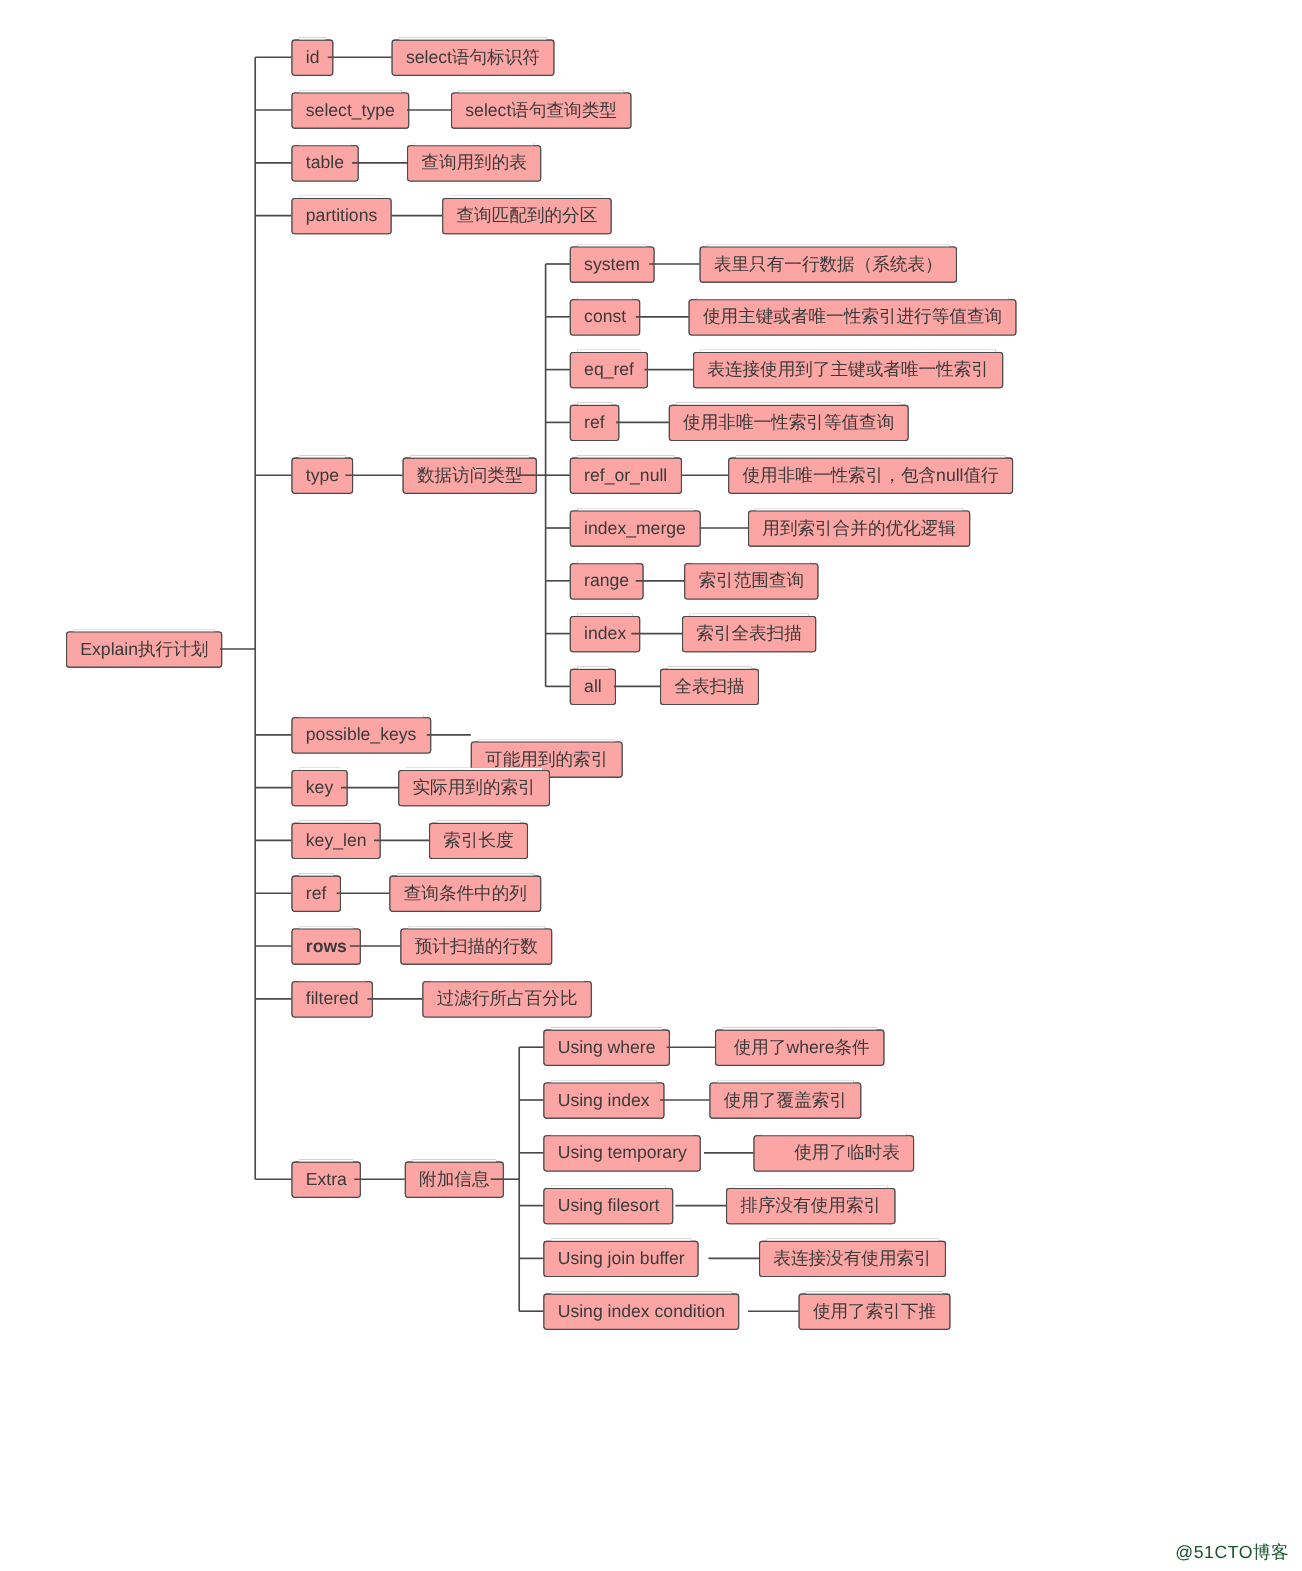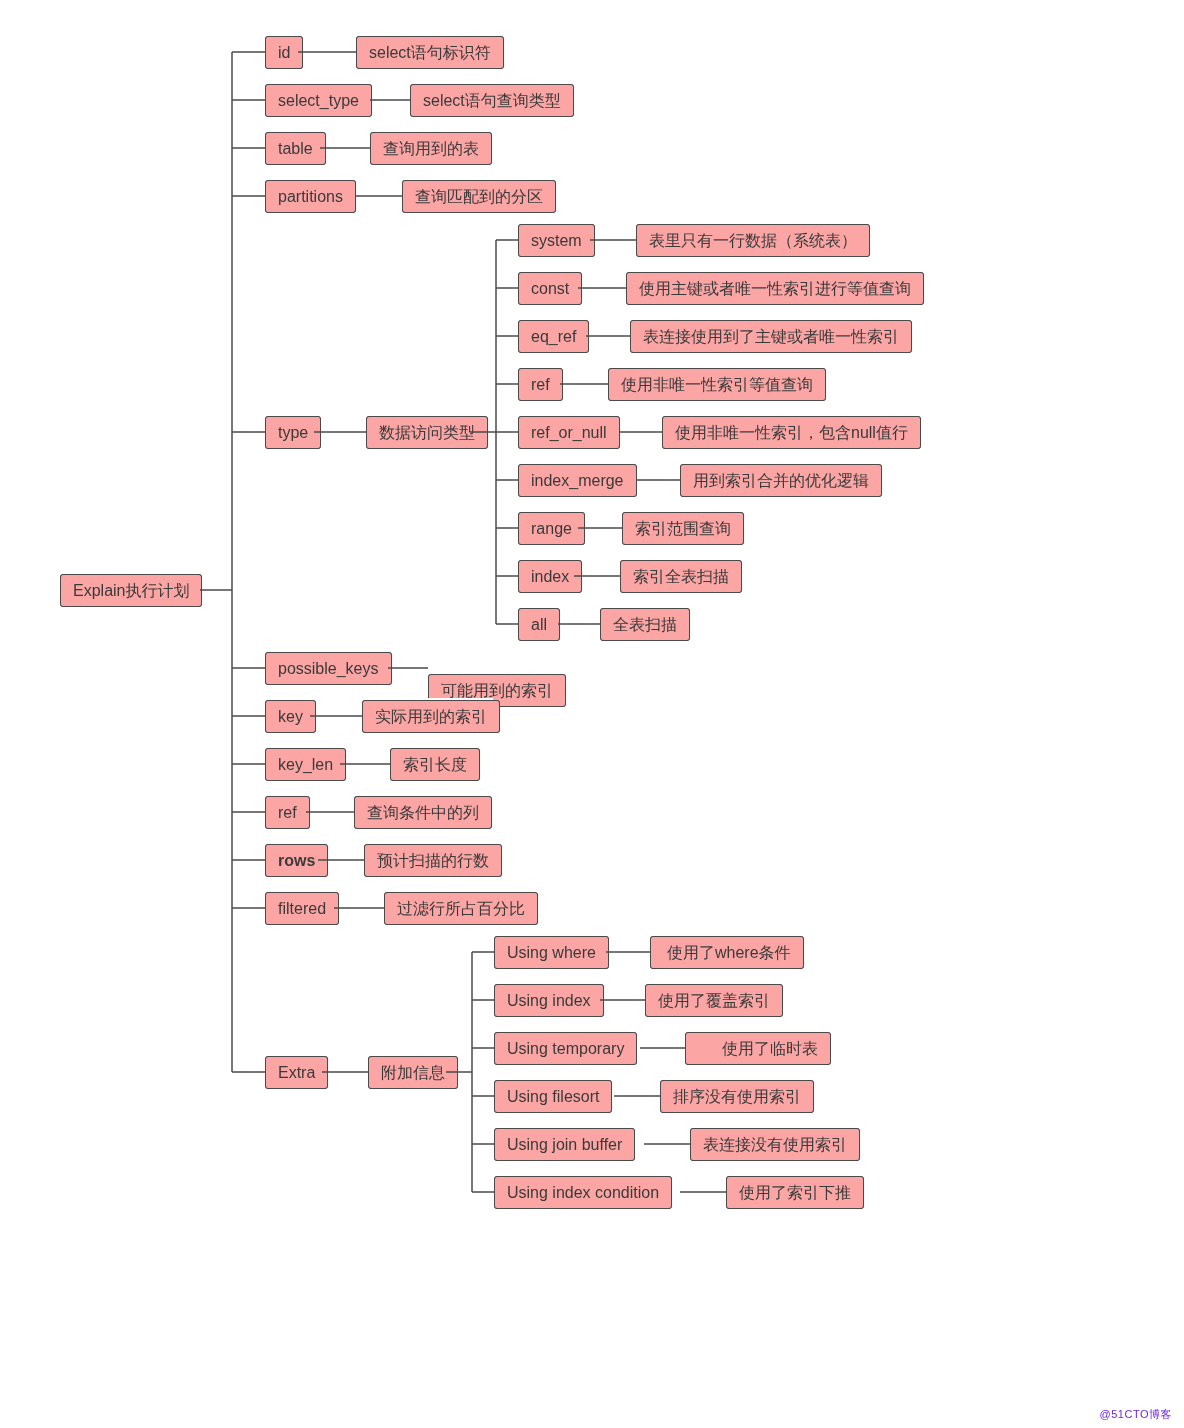--- a/index.html
+++ b/index.html
@@ -41,22 +41,22 @@
   }
   svg.connector path {
     stroke: #4a4a4a;
     stroke-width: 1.5;
     fill: none;
   }
   .watermark {
     position:absolute;
     right:12px;
     bottom:6px;
-    font-size:11px;
-    color:#6d28d9;
+    font-size:16px;
+    color:#14532d;
     letter-spacing:0.5px;
   }
 </style>
 </head>
 <body>
 
 <div class="node" style="left:60px; top:574px;">Explain执行计划</div>
 
 <div class="node" style="left:265px; top:36px;">id</div>
 <div class="node" style="left:356px; top:36px;">select语句标识符</div>

